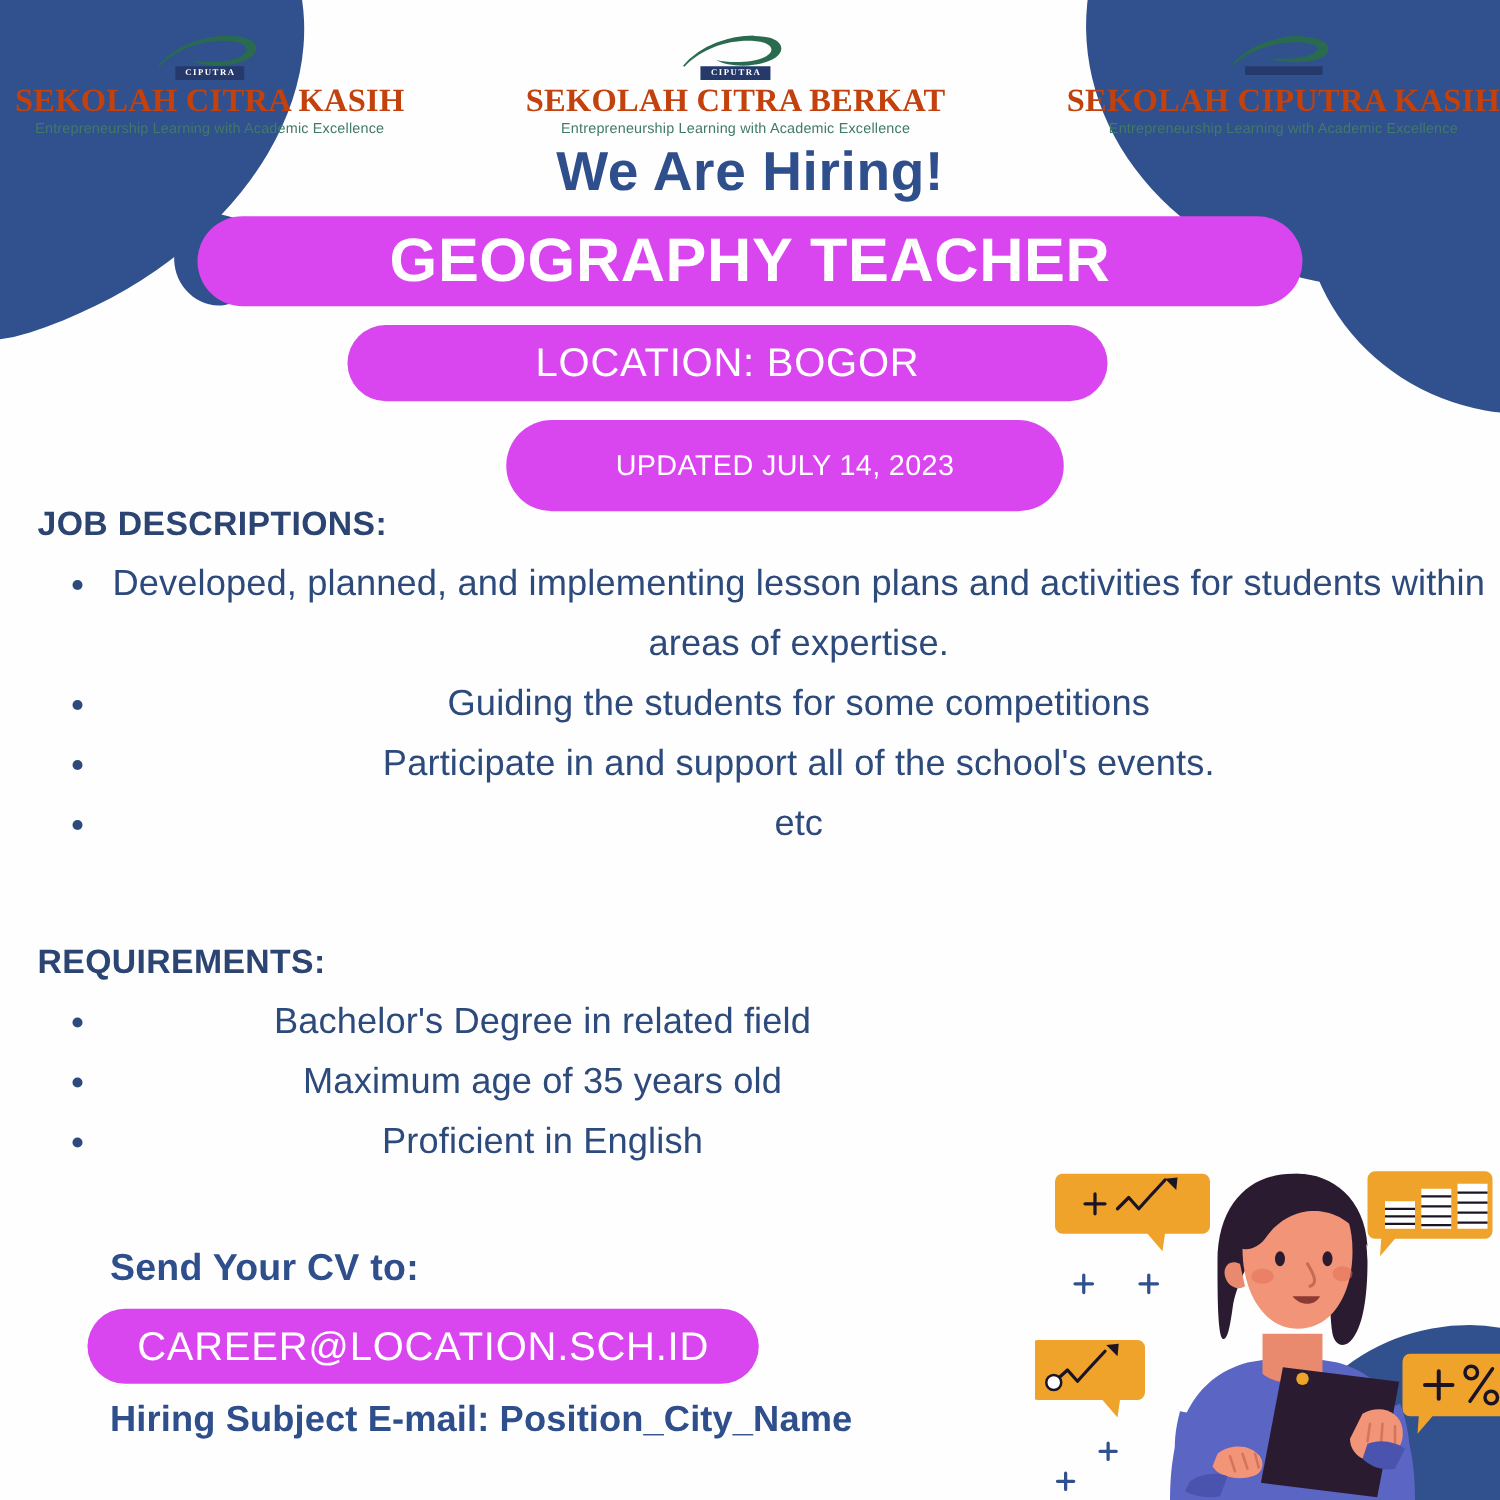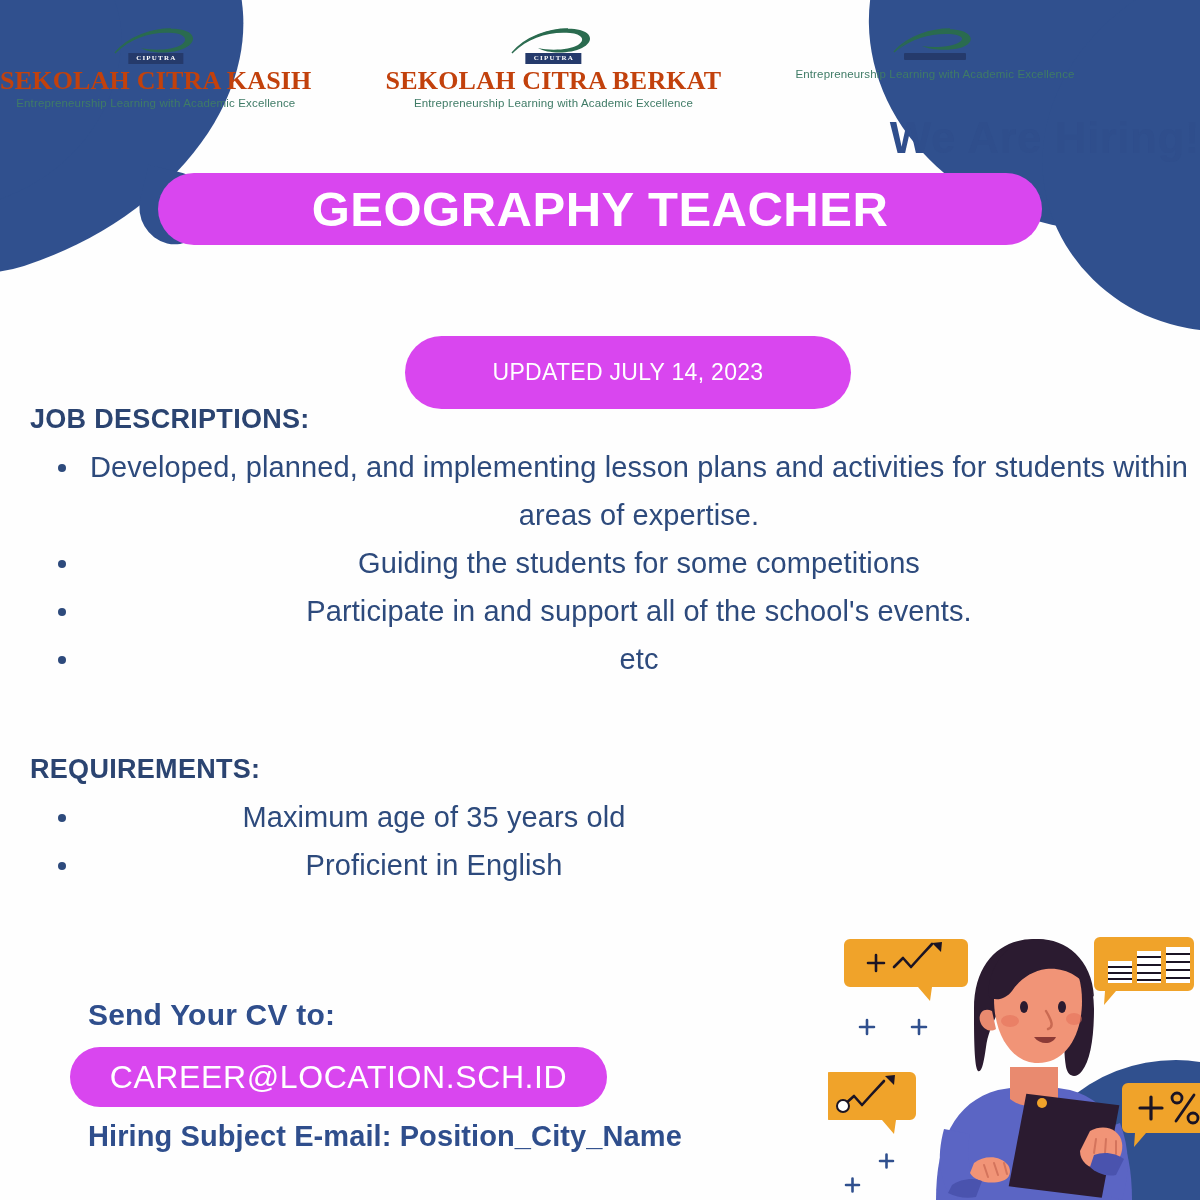--- a/index.html
+++ b/index.html
@@ -56,22 +56,22 @@
     width: 300px; height: 290px;
     border-radius: 52% 48% 50% 50% / 50% 52% 48% 50%;
   }
 
   
   .logos {
     position: absolute;
     left: 0; top: 26px;
     width: 1200px;
     display: flex;
-    justify-content: flex-start;
-    gap: 74px;
+    justify-content: flex-end;
+    gap: 97px;
     z-index: 5;
   }
   .logo { text-align: center; }
   .logo-mark {
     position: relative;
     height: 40px;
     margin: 0 auto 1px auto;
     width: 120px;
   }
   .swoosh {
@@ -116,21 +116,21 @@
     line-height: 14px;
     white-space: nowrap;
     margin-top: 1px;
   }
 
   
   .hiring {
     position: absolute;
     left: 0; top: 113px;
     width: 1200px;
-    text-align: right;
+    text-align: center;
     font-size: 44px;
     font-weight: 700;
     color: #2F4E8C;
     letter-spacing: 0.5px;
     z-index: 4;
   }
 
   .pill {
     position: absolute;
     background: #d946ef;
@@ -278,40 +278,43 @@
     </div>
 
     <div class="logo">
       <div class="logo-mark">
         <svg class="swoosh" width="86" height="30" viewBox="0 0 86 30">
           <path d="M6 24 C 22 6, 52 0, 70 5 C 82 9, 82 18, 68 22 C 56 25, 38 24, 30 20 C 42 22, 58 21, 66 17 C 74 13, 70 9, 58 8 C 40 7, 20 12, 6 24 Z" fill="#2A6B4F"></path>
           <path d="M2 26 C 16 10, 40 3, 58 3" stroke="#2A6B4F" stroke-width="1.4" fill="none"></path>
         </svg>
         <div class="ciputra-bar-plain"></div>
       </div>
+      <div class="logo-name">SEKOLAH CIPUTRA KASIH</div>
       <div class="logo-tag">Entrepreneurship Learning with Academic Excellence</div>
     </div>
 
   </div>
 
   <div class="hiring">We Are Hiring!</div>
 
   <div class="pill pill-title">GEOGRAPHY TEACHER</div>
+  <div class="pill pill-location">LOCATION: BOGOR</div>
   <div class="pill pill-updated">UPDATED JULY 14, 2023</div>
 
   <div class="section-head head-jobs">JOB DESCRIPTIONS:</div>
   <ul class="bullets list-jobs">
     <li>Developed, planned, and implementing lesson plans and activities for students within areas of expertise.</li>
     <li>Guiding the students for some competitions</li>
     <li>Participate in and support all of the school's events.</li>
     <li>etc</li>
   </ul>
 
   <div class="section-head head-reqs">REQUIREMENTS:</div>
   <ul class="bullets list-reqs">
+    <li>Bachelor's Degree in related field</li>
     <li>Maximum age of 35 years old</li>
     <li>Proficient in English</li>
   </ul>
 
   <div class="send-cv">Send Your CV to:</div>
   <div class="pill pill-email">CAREER@LOCATION.SCH.ID</div>
   <div class="format-line">Hiring Subject E-mail: Position_City_Name</div>
 
   <svg class="illustration" viewBox="0 0 372 285">
 

